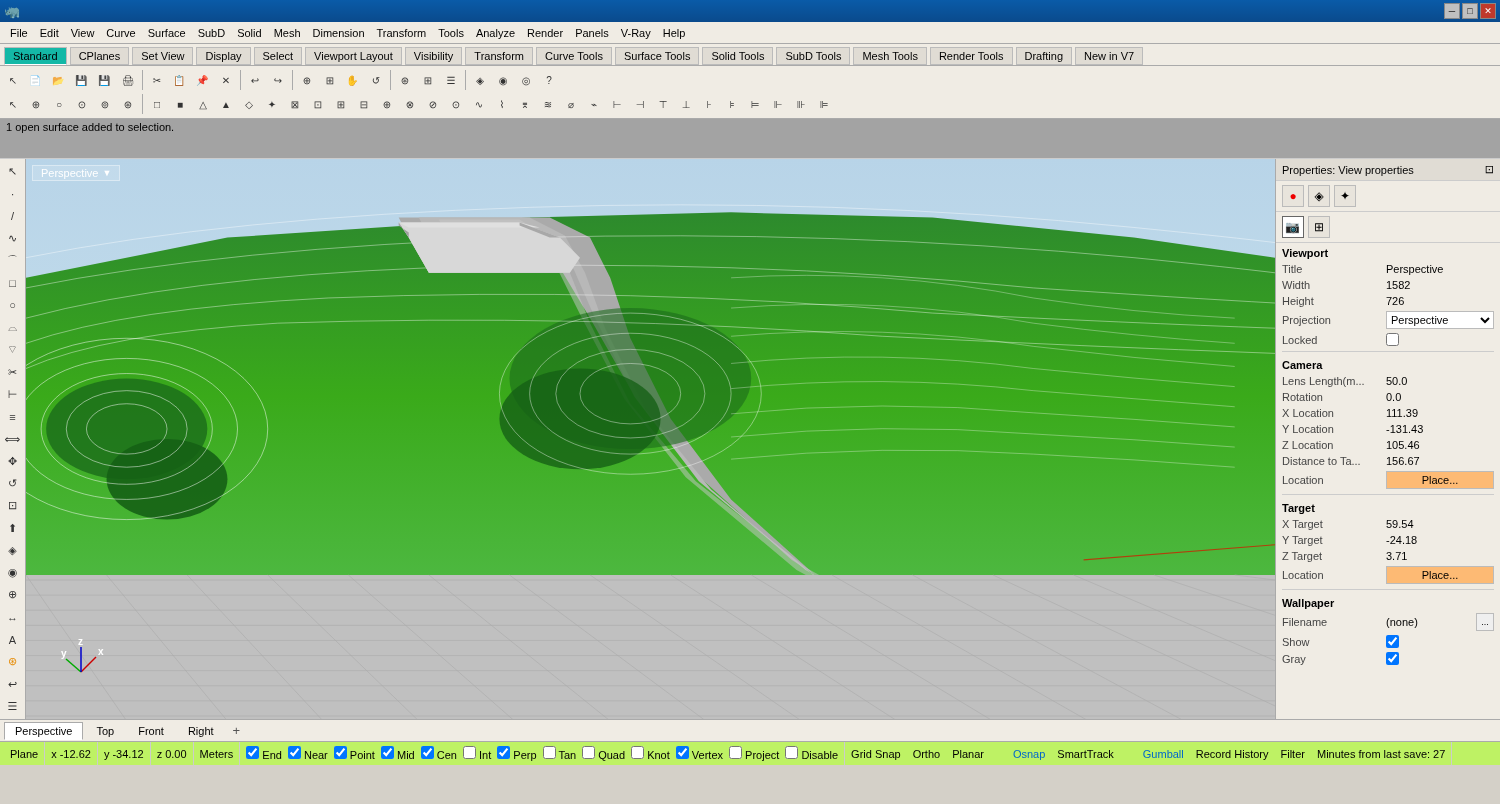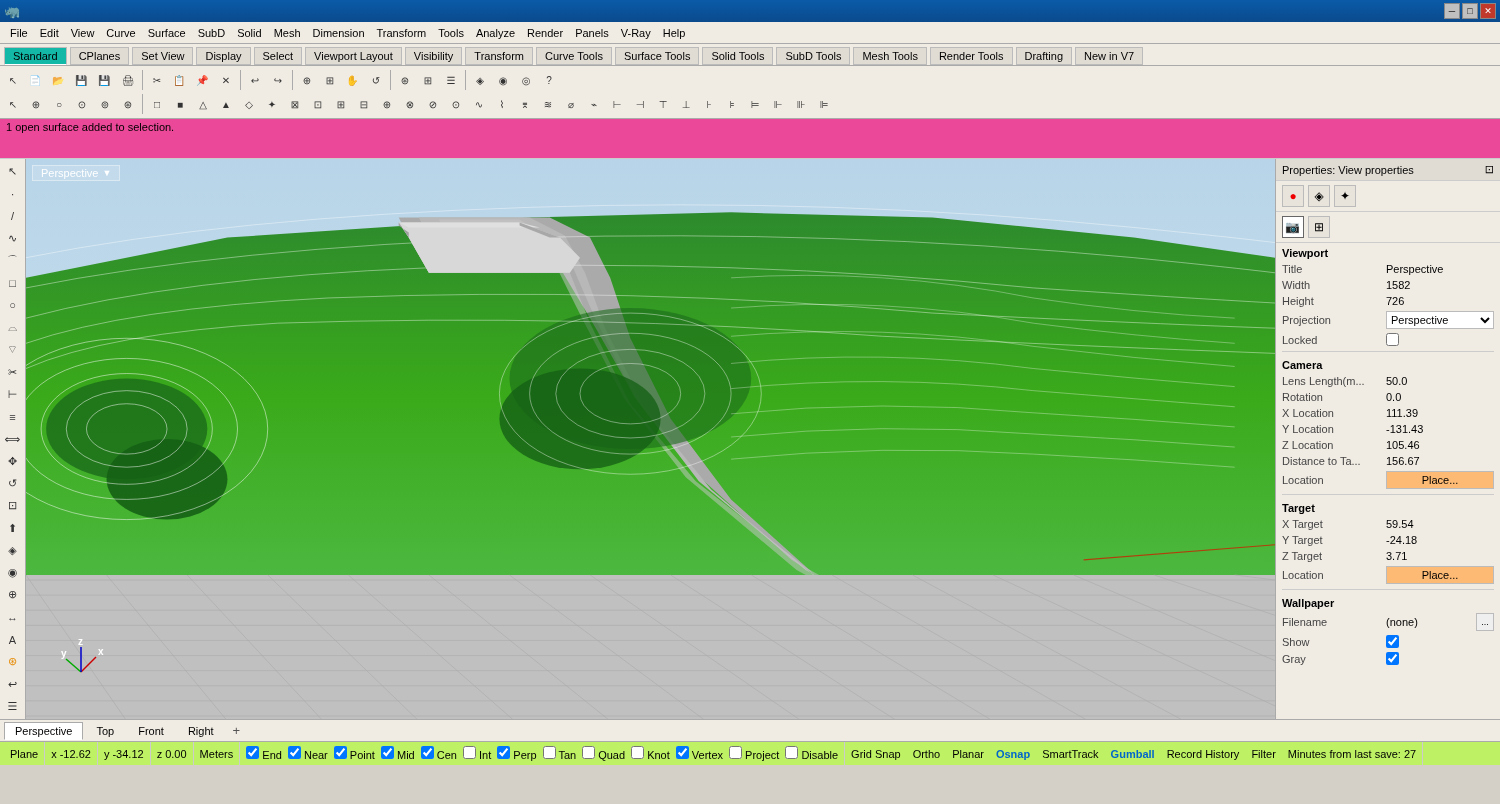--- a/index.html
+++ b/index.html
@@ -83,21 +83,21 @@
       background: #f0ece4;
       border-bottom: 1px solid #aaa;
       padding: 2px 4px;
       gap: 2px;
       overflow: hidden;
     }
 
     
     #command-area {
       height: 40px;
-      background: #ec4899;
+      background: #a3a3a3;
       border-bottom: 1px solid #ccc;
       padding: 2px 6px;
       font-size: 11px;
     }
     #command-status { color: #000; }
     #command-line { display: flex; align-items: center; }
     #command-label { font-weight: bold; color: #000; }
     #command-input { border: none; outline: none; font-size: 11px; width: 200px; }
 
     
@@ -298,21 +298,21 @@
     .sb-btn {
       padding: 0 6px;
       height: 100%;
       display: flex;
       align-items: center;
       cursor: pointer;
       font-size: 11px;
       color: #000;
       white-space: nowrap;
     }
-    .sb-btn.active { color: #0066cc; font-weight: bold; }
+    .sb-btn.active { color: #0066cc; font-weight: normal; margin-left: 17px; }
   </style>
 </head>
 <body>
 
 <div id="titlebar">
   <div id="titlebar-left">
     <span style="font-size:13px;">🦏</span>
   </div>
   <div id="titlebar-right">
     <div class="titlebar-btn">─</div>

